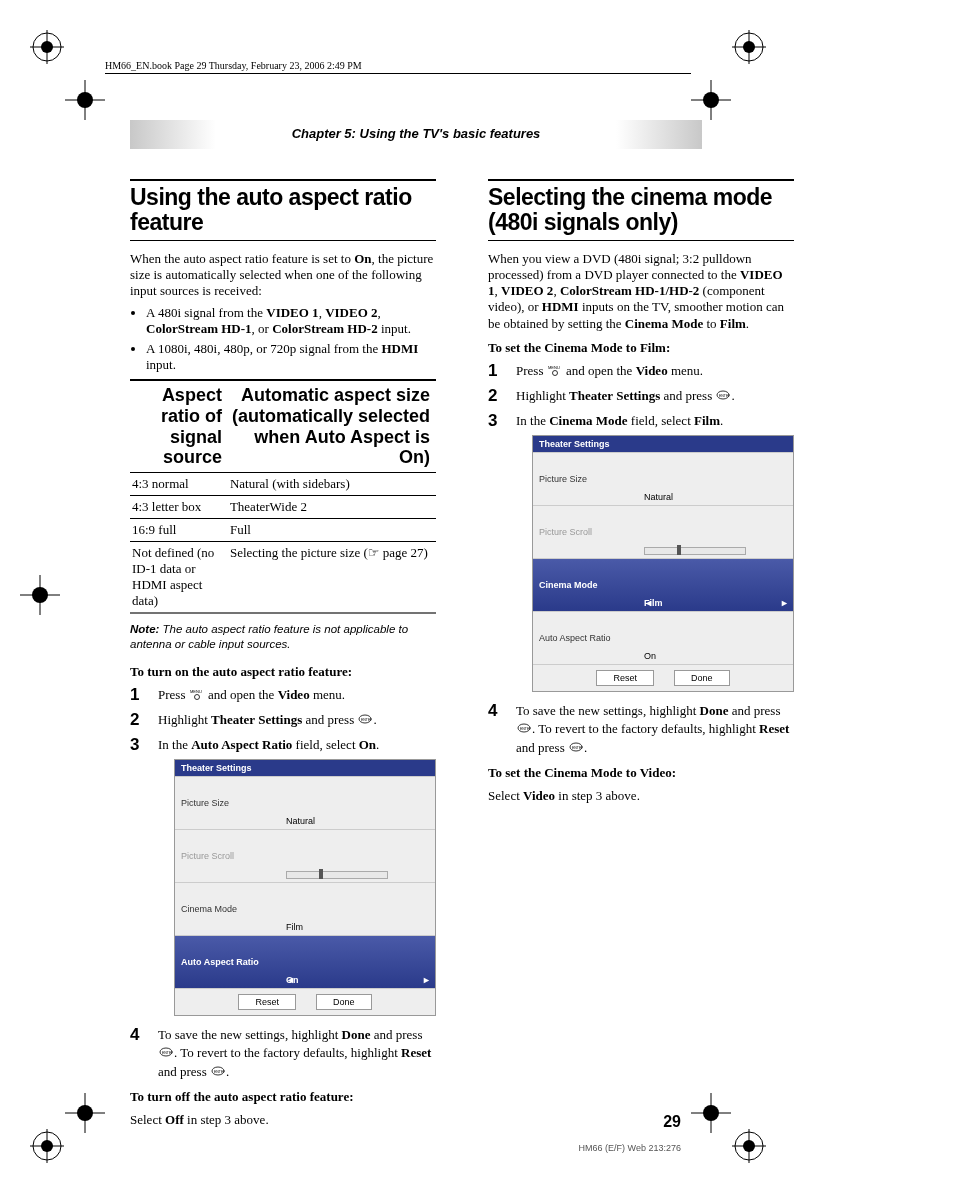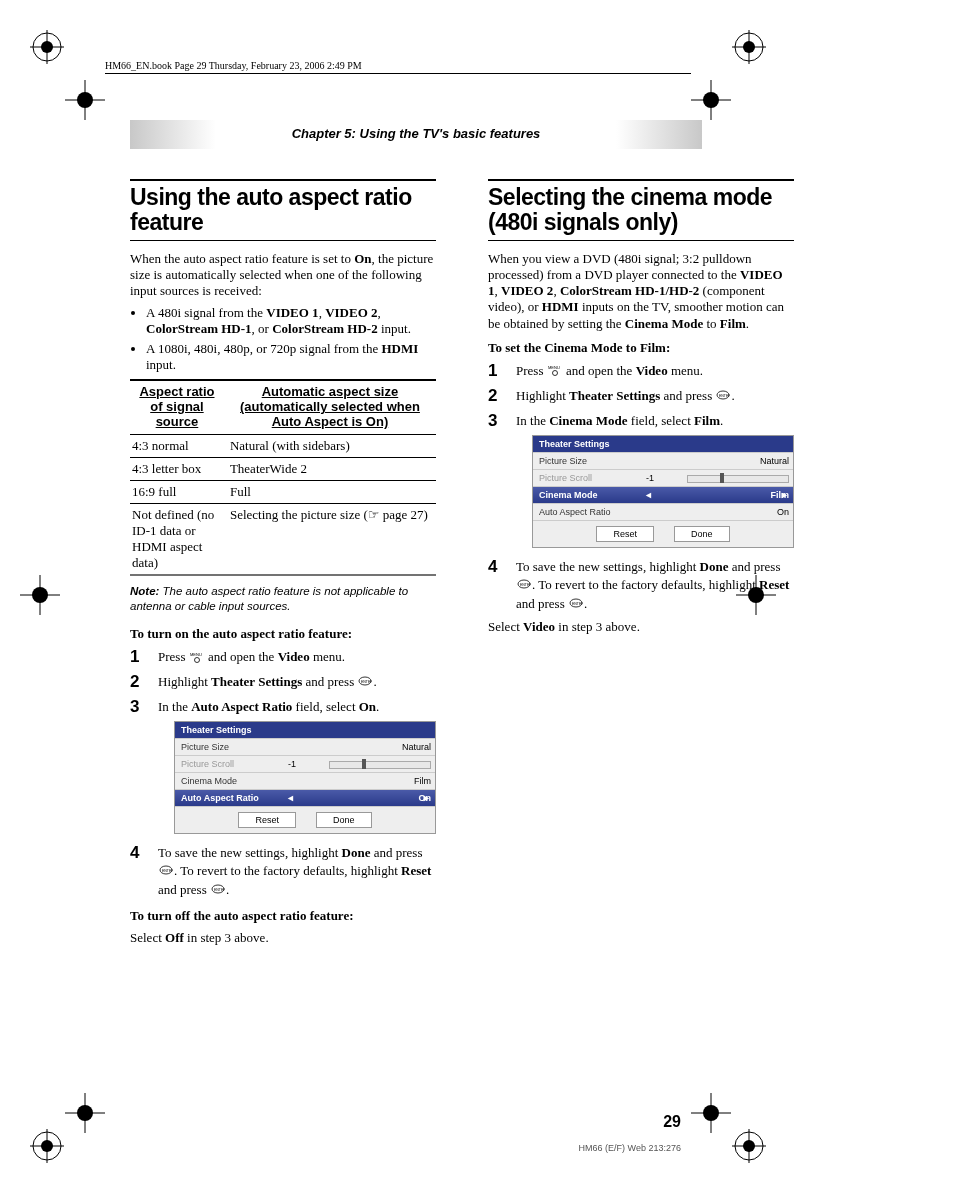--- a/index.html
+++ b/index.html
@@ -96,30 +96,29 @@
   ul.bullets { margin: 4px 0 6px 16px; padding:0; }
   ul.bullets li { margin-bottom:4px; }
 
   table.aspect {
     border-collapse: collapse;
     width:100%;
     font-size:13px;
     margin-top:4px;
   }
   table.aspect th {
-    text-align:center;
+    text-align:right;
     font-family: Arial, Helvetica, sans-serif;
     font-weight:900;
-    font-size:13px;
+    font-size:18px;
     border-top:2px solid #000;
     border-bottom:1px solid #000;
     padding:4px 6px 4px 2px;
     vertical-align:top;
     line-height:1.15;
-    text-decoration:underline;
   }
   table.aspect td {
     border-bottom:0.5px solid #000;
     padding:3px 6px 3px 2px;
     vertical-align:top;
   }
   table.aspect tr:last-child td { border-bottom:2px solid #737373;}
 
   .note {
     font-style: italic;
@@ -181,23 +180,24 @@
     align-items:center;
     border-top:1px solid #ccc;
   }
   .osd .row .label {
     width: 95px;
     padding:3px 6px;
     color:#333;
   }
   .osd .row .val {
     flex:1;
-    text-align:right;
+    text-align:left;
     padding:3px 4px;
     position:relative;
+    margin-top:36px;
   }
   .osd .row.dim .label { color:#999; }
   .osd .row.hl {
     background: linear-gradient(#4a5aa8,#2a3a8a);
     color:#fff;
   }
   .osd .row.hl .label { font-weight:bold; color:#fff;}
   .osd .row.hl .val { color:#fff; font-weight:bold;}
   .osd .row .arrow-l, .osd .row .arrow-r {
     position:absolute; top:3px;
@@ -495,20 +495,21 @@
             <span>To save the new settings, highlight </span><span class="b">Done</span><span> and press </span><span class="enter-icon"><svg viewBox="0 0 14 12">
                   <ellipse cx="7" cy="6" rx="6" ry="4" fill="none" stroke="#000" stroke-width="0.8"></ellipse>
                   <text x="3" y="7.5" font-size="3.5" font-family="Arial">ENTER</text>
                 </svg></span><span>. To revert to the factory defaults, highlight </span><span class="b">Reset</span><span> and press </span><span class="enter-icon"><svg viewBox="0 0 14 12">
                   <ellipse cx="7" cy="6" rx="6" ry="4" fill="none" stroke="#000" stroke-width="0.8"></ellipse>
                   <text x="3" y="7.5" font-size="3.5" font-family="Arial">ENTER</text>
                 </svg></span><span>.</span>
           </li>
         </ol>
 
+        <p class="proc-h">To set the Cinema Mode to Video:</p>
         <p>
           <span>Select </span><span class="b">Video</span><span> in step 3 above.</span>
         </p>
       </div>
     </div>
   </div>
 
   <div class="page-num">29</div>
   <div class="footer-code">HM66 (E/F) Web 213:276</div>
 </div>

